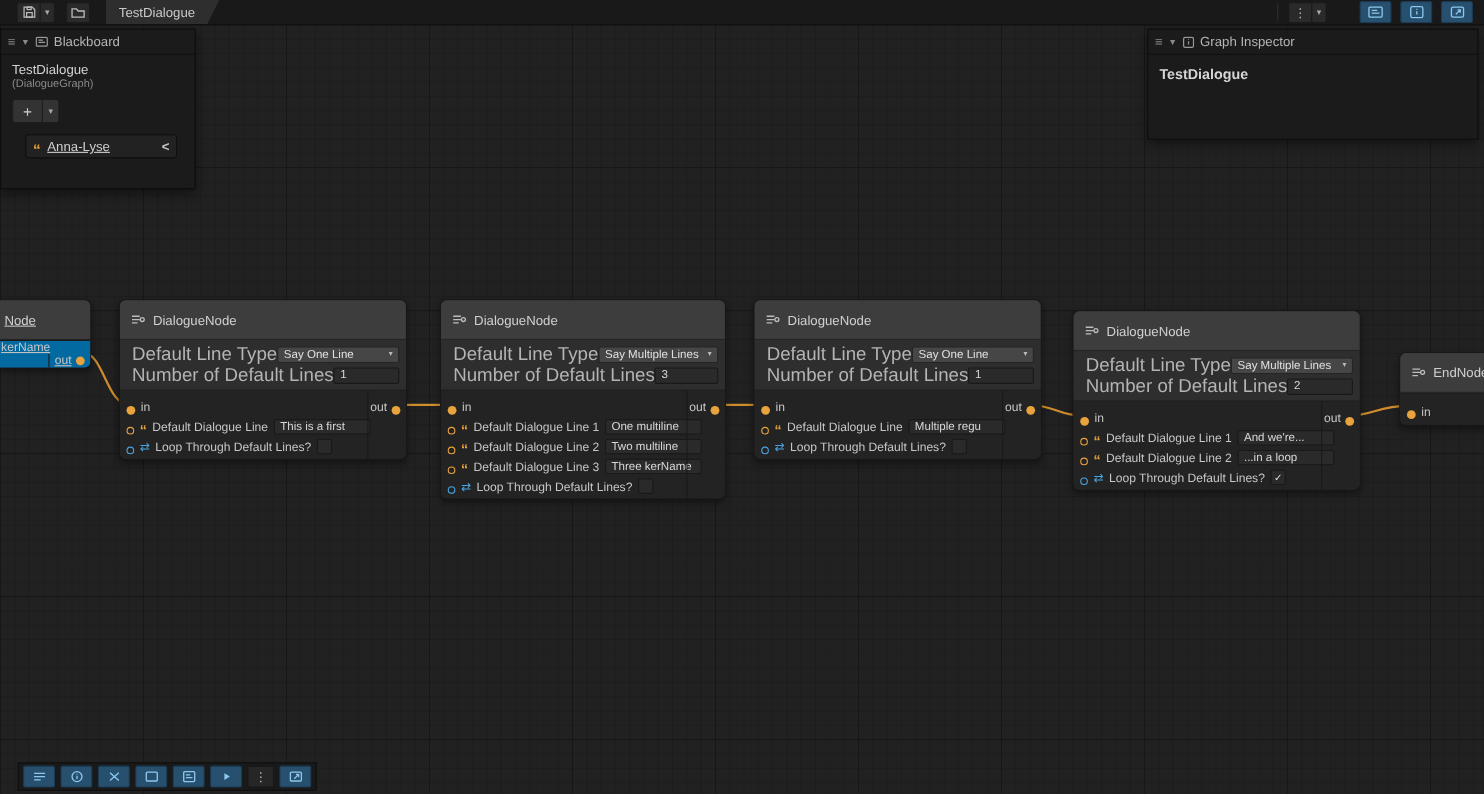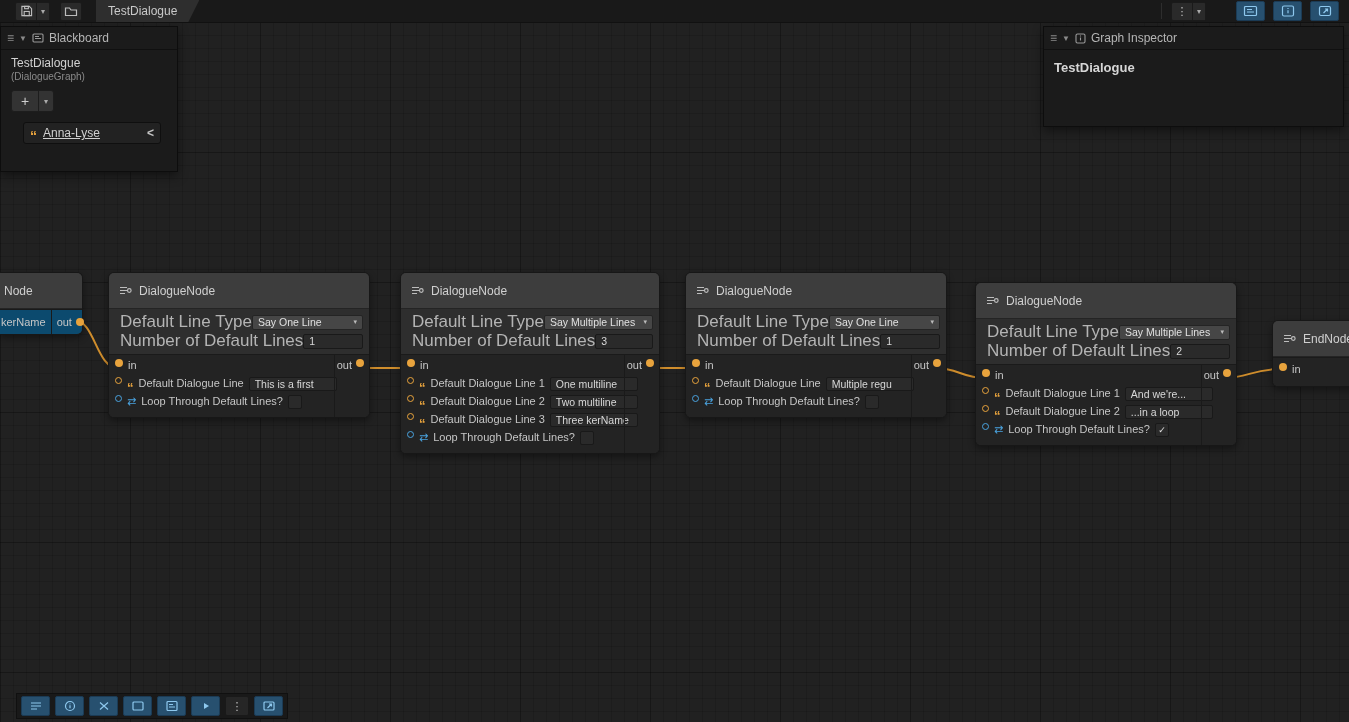--- a/index.html
+++ b/index.html
@@ -66,36 +66,36 @@
   .prop-label{flex:1;font-size:17px;color:#b4b4b4;padding-left:5px;white-space:nowrap;}
   .dropdown{width:126px;height:15px;background:#464646;border:1px solid #242424;border-radius:2px;
     display:flex;align-items:center;padding:0 5px;font-size:10.5px;color:#e0e0e0;box-sizing:border-box;}
   .dropdown .dd-arrow{margin-left:auto;font-size:7px;color:#bbb;}
   .textfield{width:126px;height:15px;background:#2a2a2a;border:1px solid #191919;border-radius:2px;
     padding:0 5px;font-size:10.5px;color:#d8d8d8;box-sizing:border-box;display:flex;align-items:center;
     overflow:hidden;white-space:nowrap;}
   .node-ports{display:flex;background:#232323;border-top:1px solid #1a1a1a;border-radius:0 0 5px 5px;}
   .ports-left{flex:1;padding:4px 0;min-width:0;}
   .ports-right{width:34px;border-left:1px solid #1a1a1a;padding:4px 0;}
-  .port-row{display:flex;align-items:flex-start;height:18px;padding:0 6px;gap:5px;}
+  .port-row{display:flex;align-items:flex-end;height:18px;padding:0 6px;gap:5px;}
   .port-row.out{justify-content:flex-end;gap:4px;padding-right:5px;}
   .port-label{font-size:11px;color:#c6c6c6;white-space:nowrap;}
   .dot{width:8px;height:8px;border-radius:50%;background:#e8a33d;flex:none;}
   .dot.hollow{width:5px;height:5px;background:transparent;border:1.5px solid #e8a33d;}
   .dot.hollow.blue{border-color:#4aa3df;}
   .row-quote{color:#e8a33d;font-size:13px;font-weight:bold;line-height:8px;margin-top:7px;flex:none;}
   .row-loop{color:#4aa3df;font-size:11px;flex:none;}
   .control{width:88px;margin-left:auto;flex:none;display:flex;}
   .control .textfield{width:88px;height:14px;}
   .checkbox{width:12px;height:12px;background:#2a2a2a;border:1px solid #191919;border-radius:2px;
     display:flex;align-items:center;justify-content:center;font-size:9px;color:#e0e0e0;flex:none;}
 
   
   .node.clipped-left{border-left:none;border-radius:0 6px 6px 0;}
-  .mini-row{display:flex;background:#0c4a6e;border-top:1px solid #1a1a1a;height:24px;align-items:stretch;border-radius:0 0 5px 0;}
+  .mini-row{display:flex;background:#0369a1;border-top:1px solid #1a1a1a;height:24px;align-items:stretch;border-radius:0 0 5px 0;flex-direction:column;}
   .mini-cell{display:flex;align-items:center;gap:4px;padding:0 5px;font-size:11px;color:#c6c6c6;}
   .mini-cell.right{border-left:1px solid #1a1a1a;margin-left:auto;}
   .end-ports{background:#232323;border-top:1px solid #1a1a1a;border-radius:0 0 5px 5px;padding:5px 0;}
 
   
   .edges{position:absolute;left:0;top:0;width:1349px;height:722px;z-index:2;pointer-events:none;}
   .edges path{stroke:#cf8d2c;stroke-width:2;fill:none;}
 
   
   .bottombar{position:absolute;left:16px;top:693px;height:24px;background:#191919;border:1px solid #101010;
@@ -194,21 +194,21 @@
       <span class="foldout">▼</span>
       <svg width="11" height="11" viewBox="0 0 11 11" style="stroke:#9a9a9a;fill:none;stroke-width:1.1">
         <rect x="1" y="1" width="9" height="9" rx="1.5"></rect>
           <path d="M5.5,4.5 v3 M5.5,2.6 v0.8"></path>
       </svg>
       <span>Graph Inspector</span>
     </div>
     <div class="gi-name">TestDialogue</div>
   </div>
 
-  <div class="node clipped-left" style="left:0;top:272px;width:82px;">
+  <div class="node clipped-left" style="left:0;top:272px;width:82px;text-decoration:underline;">
     <div class="node-title" style="padding:0 4px;border-radius:0 5px 0 0;">
       <span>Node</span>
     </div>
     <div class="mini-row">
       <div class="mini-cell" style="padding-left:1px;">
         <span>kerName</span>
       </div>
       <div class="mini-cell right">
         <span>out</span>
         <span class="dot"></span>

